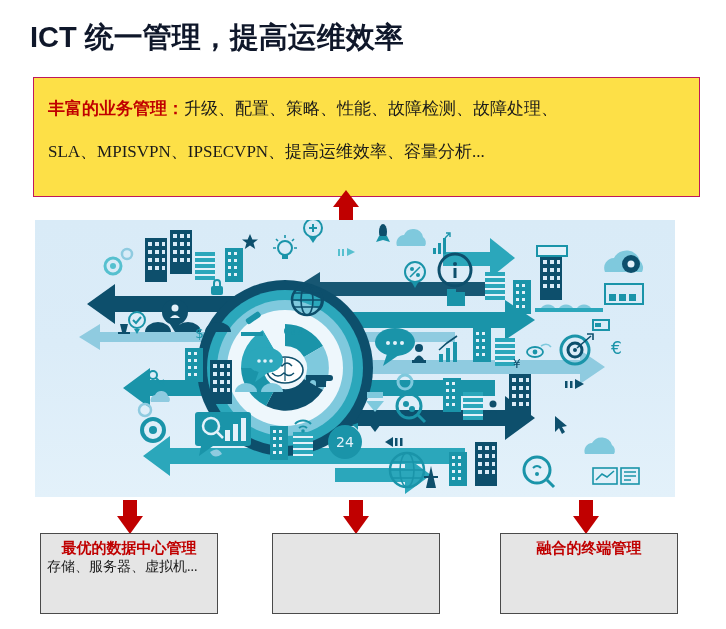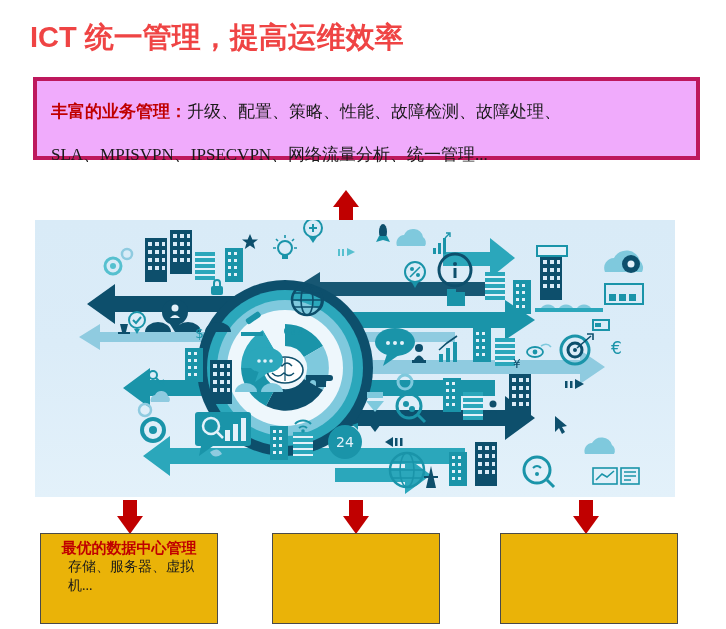--- a/index.html
+++ b/index.html
@@ -15,35 +15,35 @@
     overflow: hidden;
   }
 
   
   #page-title {
     position: absolute;
     left: 30px;
     top: 18px;
     font-size: 29px;
     font-weight: bold;
-    color: #ef4444;
+    color: #0f172a;
     letter-spacing: 0px;
     white-space: nowrap;
   }
 
   
   #desc-box {
     position: absolute;
     left: 33px;
     top: 77px;
     width: 667px;
-    height: 83px;
-    border: 4px solid #be185d;
+    height: 120px;
+    border: 1px solid #be185d;
     box-sizing: border-box;
-    background: #f0abfc;
+    background: #fde047;
   }
   .desc-line {
     position: absolute;
     left: 14px;
     font-size: 17px;
     color: #1a1a1a;
     white-space: nowrap;
     font-family: "Liberation Serif", "DejaVu Serif", serif;
   }
   #desc-line-1 { top: 19px; }
@@ -116,56 +116,55 @@
     background: linear-gradient(180deg,#d9ebf7 0%,#dbecf8 45%,#e3f1fa 100%);
     overflow: hidden;
   }
   #infographic svg { display: block; }
 
   
   .bottom-box {
     position: absolute;
     border: 1px solid #4a4a4a;
     box-sizing: border-box;
-    background: #eab308;
+    background: #e5e5e5;
     top: 533px;
-    height: 91px;
+    height: 81px;
     padding: 4px 6px 8px 6px;
   }
   #bottom-box-1 { left: 40px;  width: 178px; }
   #bottom-box-2 { left: 272px; width: 168px; }
   #bottom-box-3 { left: 500px; width: 178px; }
 
   .bb-title {
     color: #C00000;
     font-weight: bold;
     font-size: 15px;
     text-align: center;
     line-height: 19px;
     white-space: nowrap;
   }
   .bb-body {
     color: #1a1a1a;
     font-size: 14px;
     line-height: 19px;
     font-family: "Liberation Serif", "DejaVu Serif", serif;
     text-align: left;
-    margin-left: 21px;
   }
 </style>
 </head>
 <body>
 
 <div id="page-title">ICT 统一管理，提高运维效率</div>
 
 <div id="desc-box">
   <div class="desc-line" id="desc-line-1">
     <span class="desc-head">丰富的业务管理：</span><span class="desc-body">升级、配置、策略、性能、故障检测、故障处理、</span>
   </div>
-  <div class="desc-line desc-body" id="desc-line-2">SLA、MPISVPN、IPSECVPN、网络流量分析、统一管理...</div>
+  <div class="desc-line desc-body" id="desc-line-2">SLA、MPISVPN、IPSECVPN、提高运维效率、容量分析...</div>
 </div>
 
 <div class="arrow-up" id="arrow-up-main">
   <span class="head"></span>
   <span class="shaft"></span>
 </div>
 
 <div id="infographic">
   <svg width="640" height="277" viewBox="0 0 640 277" xmlns="http://www.w3.org/2000/svg">
     <defs>
@@ -564,13 +563,14 @@
   <span class="head"></span>
 </div>
 
 <div class="bottom-box" id="bottom-box-1">
   <div class="bb-title">最优的数据中心管理</div>
   <div class="bb-body">存储、服务器、虚拟机...</div>
 </div>
 <div class="bottom-box" id="bottom-box-2">
 </div>
 <div class="bottom-box" id="bottom-box-3">
+  <div class="bb-title">融合的终端管理</div>
 </div>
 
 </body></html>

